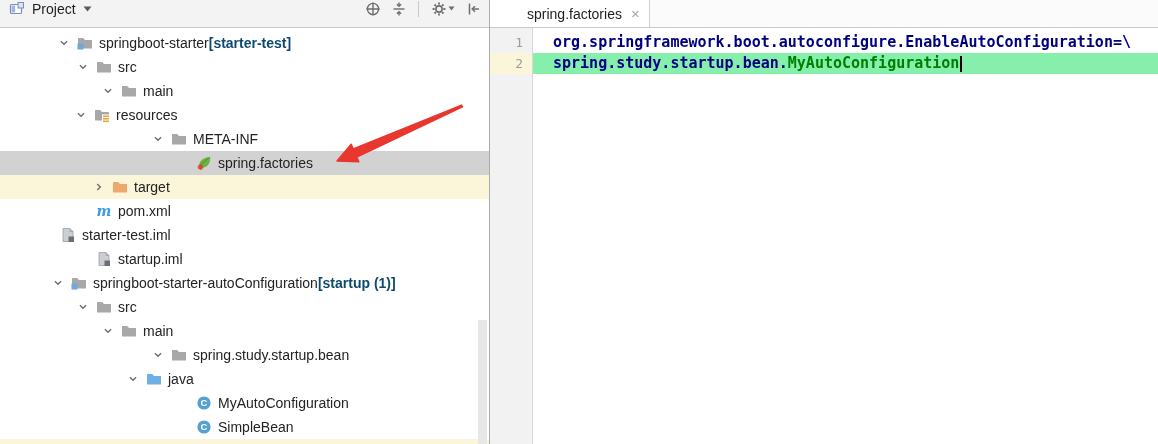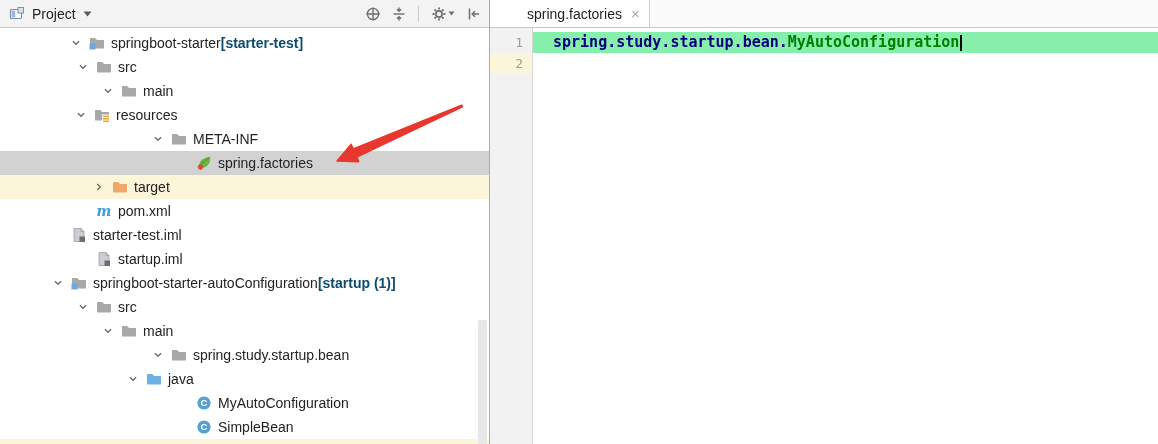--- a/index.html
+++ b/index.html
@@ -3,21 +3,21 @@
 <meta charset="utf-8">
 <style>
   * { margin:0; padding:0; box-sizing:border-box; }
   body { background:#fff; }
   .app{
     width:1158px;height:444px;position:relative;overflow:hidden;background:#fff;
     font-family:"Liberation Sans",sans-serif;display:flex;
   }
   
   .left{width:490px;flex:0 0 490px;border-right:1px solid #ABABAB;display:flex;flex-direction:column;position:relative;background:#fff;}
-  .lheader{height:28px;flex:0 0 28px;background:#F3F3F3;border-bottom:1px solid #C9C9C9;display:flex;align-items:center;padding:0 8px;}
+  .lheader{height:28px;flex:0 0 28px;background:#F3F3F3;border-bottom:1px solid #C9C9C9;display:flex;align-items:flex-start;padding:0 8px;}
   .lheader .title-wrap{display:flex;align-items:center;gap:7px;cursor:default;}
   .lheader .ptitle{font-size:14px;color:#1f1f1f;}
   .spacer{flex:1;}
   .hicons{display:flex;align-items:center;gap:9px;}
   .hicon{width:17px;height:17px;display:flex;align-items:center;justify-content:center;}
   .hsep{width:1px;height:16px;background:#C9C9C9;margin:0 2px;}
   .gearwrap{display:flex;align-items:center;gap:1px;}
   .tree{flex:1;position:relative;padding-top:3px;overflow:hidden;}
   .trow{height:24px;display:flex;align-items:center;font-size:14px;color:#232323;white-space:nowrap;cursor:default;}
   .trow.sel{background:#D2D2D2;}
@@ -97,21 +97,21 @@
           <svg viewBox="0 0 16 16" width="16" height="16" stroke="#6E6E6E" stroke-width="1.5" fill="none">
             <path d="M4.5 2.5v11"></path>
               <path d="M14 8H7.2"></path>
               <path d="M10 5.2L7.2 8l2.8 2.8"></path>
           </svg>
         </span>
       </div>
     </div>
 
     <div class="tree">
-        <div class="trow" style="padding-left: 24px; margin-left: 40px;">
+        <div class="trow" style="padding-left: 52px;">
           <span class="chev">
             <svg viewBox="0 0 16 16" width="14" height="14" stroke="#6E6E6E" stroke-width="1.6" fill="none">
               <polyline points="4.5,6 8,9.5 11.5,6"></polyline>
             </svg>
           </span>
           <span class="ticon">
             <svg viewBox="0 0 16 16" width="16" height="16">
               <path d="M1.5 3h4.7l1.8 2h6.5c.3 0 .5.2.5.5V13c0 .3-.2.5-.5.5h-13c-.3 0-.5-.2-.5-.5V3.5c0-.3.2-.5.5-.5z" fill="#A8A8A8"></path>
               <rect x="0.5" y="8.5" width="6" height="6" fill="#6FA8DC"></rect>
             </svg>
@@ -206,21 +206,21 @@
         </div>
         <div class="trow" style="padding-left: 71px;">
           <span class="chev"></span>
           <span class="ticon">
             <svg viewBox="0 0 16 16" width="16" height="16">
               <text x="0.5" y="13" font-size="14" font-family="DejaVu Serif,serif" font-style="italic" font-weight="bold" fill="#3D9CDC">m</text>
             </svg>
           </span>
           <span class="tlabel">pom.xml</span>
         </div>
-        <div class="trow" style="padding-left: 46px;">
+        <div class="trow" style="padding-left: 35px;">
           <span class="chev"></span>
           <span class="ticon">
             <svg viewBox="0 0 16 16" width="16" height="16">
               <path d="M3 1.5h7l3 3v10H3z" fill="#CBCfD3" stroke="#9AA0A6" stroke-width="0.8"></path>
               <path d="M10 1.5v3h3" fill="none" stroke="#9AA0A6" stroke-width="0.8"></path>
               <rect x="8.5" y="9.5" width="5.5" height="5.5" fill="#6E6E6E"></rect>
             </svg>
           </span>
           <span class="tlabel">starter-test.iml</span>
         </div>
@@ -342,20 +342,21 @@
         <span>spring.factories</span>
         <span class="tabclose">×</span>
       </div>
     </div>
     <div class="editor">
       <div class="gutter">
           <div class="gnum">1</div>
           <div class="gnum mod">2</div>
         </div>
       <div class="code">
+          <div class="cline"><span style="color: rgb(0, 0, 128);">org.springframework.boot.autoconfigure.EnableAutoConfiguration=\</span></div>
           <div class="cline mod"><span style="color: rgb(0, 0, 128);">spring.study.startup.bean.</span><span style="color: rgb(0, 128, 0);">MyAutoConfiguration</span><span class="caret-bar"></span></div>
         </div>
     </div>
   </div>
 
   <svg class="overlay" viewBox="0 0 1158 444">
     <polygon id="arrow-poly" points="461.6,105.1 353.2,148.9 351.2,144.3 337,161 358.8,161.7 356.8,157.1 462.4,106.9" stroke-width="1.5" stroke-linejoin="round" fill="#E8372E" stroke="#E8372E"></polygon>
   </svg>
 </div>
 

